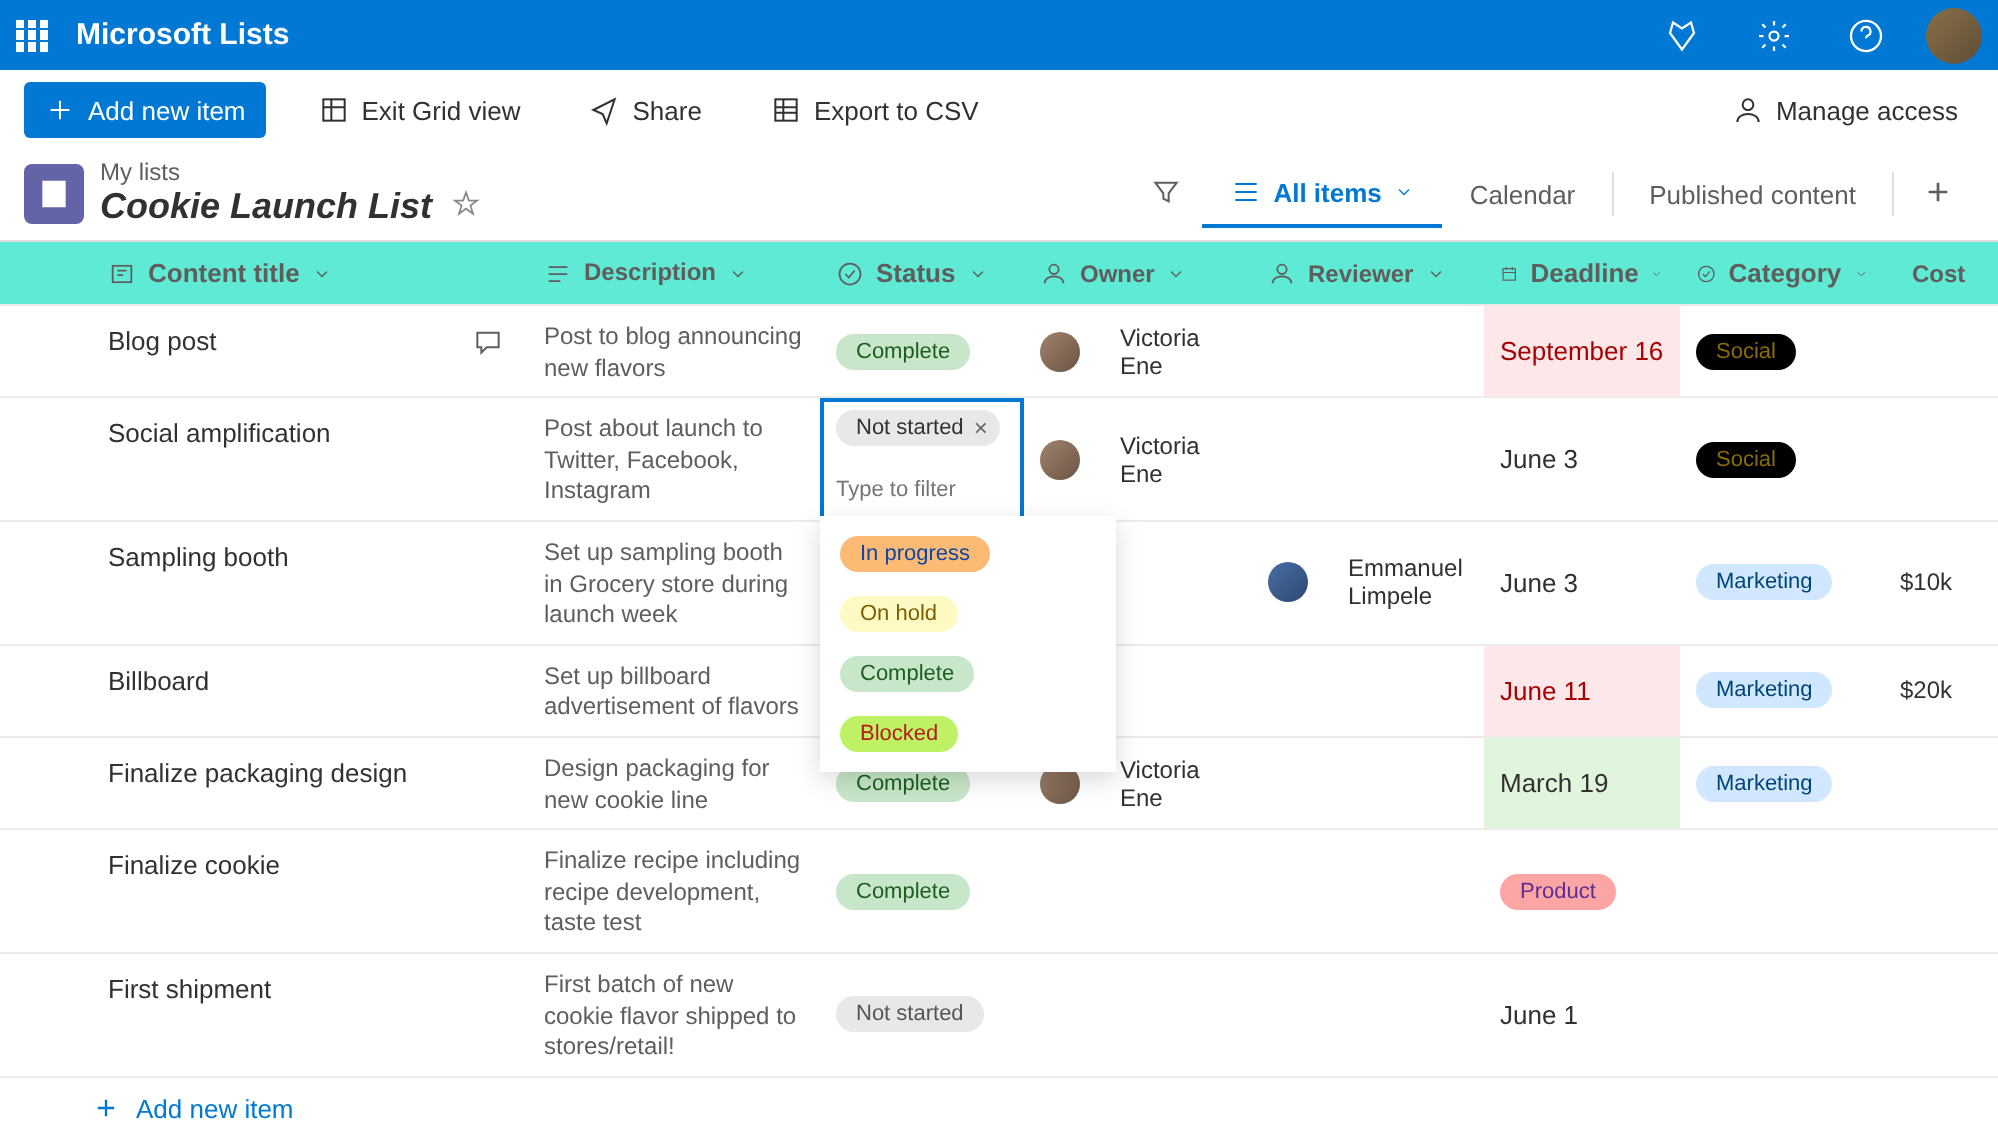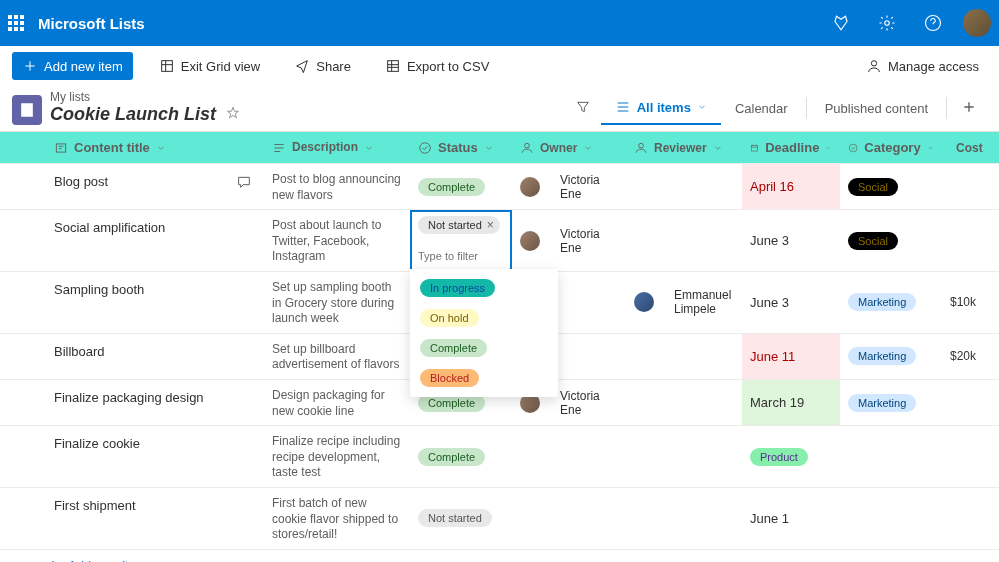--- a/index.html
+++ b/index.html
@@ -1,38 +1,38 @@
 <!DOCTYPE html>
 <html><head>
   <meta charset="utf-8">
   <style>
     * { margin: 0; padding: 0; box-sizing: border-box; }
     body { font-family: "Segoe UI", -apple-system, sans-serif; font-size: 13px; color: #323130; background: #fff; width: 999px; height: 562px; overflow: hidden; }
     
     
-    .app-header { background: #0078d4; color: #fff; height: 46px; display: flex; align-items: center; padding: 0 8px; gap: 14px; }
+    .app-header { background: #0078d4; color: #fff; height: 35px; display: flex; align-items: center; padding: 0 8px; gap: 14px; }
     .waffle-icon { width: 16px; height: 16px; display: grid; grid-template-columns: repeat(3,1fr); gap: 1.5px; cursor: pointer; }
     .waffle-icon span { background: #fff; width: 100%; height: 100%; }
     .app-title { font-size: 15px; font-weight: 600; }
     .header-spacer { flex: 1; }
     .header-icon { width: 32px; height: 32px; display: flex; align-items: center; justify-content: center; cursor: pointer; }
     .header-icon svg { width: 18px; height: 18px; fill: none; stroke: #fff; stroke-width: 1.5; }
     .avatar-img { width: 28px; height: 28px; border-radius: 50%; background: linear-gradient(135deg,#8b6f47,#5d4e37); }
     
     
     .toolbar { height: 32px; display: flex; align-items: center; padding: 0 12px; gap: 18px; border-bottom: none; margin-top: 4px; }
     .tb-btn { display: flex; align-items: center; gap: 6px; font-size: 13px; cursor: pointer; padding: 4px 8px; border-radius: 3px; }
     .tb-btn.primary { background: #0078d4; color: #fff; padding: 6px 10px; }
     .tb-btn svg { width: 16px; height: 16px; fill: none; stroke: currentColor; stroke-width: 1.5; }
     .tb-btn.primary svg { stroke: #fff; }
     .tb-spacer { flex: 1; }
     
     
     .list-title-area { padding: 8px 12px 6px; display: flex; align-items: flex-end; justify-content: space-between; }
-    .list-title-left { display: flex; align-items: flex-end; gap: 8px; }
+    .list-title-left { display: flex; align-items: center; gap: 8px; }
     .list-icon { width: 30px; height: 30px; background: #6264a7; border-radius: 4px; display: flex; align-items: center; justify-content: center; }
     .list-icon svg { width: 20px; height: 20px; fill: #fff; }
     .list-text-block { display: flex; flex-direction: column; }
     .breadcrumb { font-size: 12px; color: #605e5c; }
     .list-title-row { display: flex; align-items: center; gap: 10px; }
     .list-title { font-size: 18px; font-weight: 600; font-style: italic; }
     .star-icon svg { width: 14px; height: 14px; fill: none; stroke: #8a8886; stroke-width: 1.5; }
     .view-controls { display: flex; align-items: center; gap: 0; }
     .vc-item { padding: 8px 14px; font-size: 13px; color: #605e5c; cursor: pointer; display: flex; align-items: center; gap: 6px; }
     .vc-item.active { color: #0078d4; border-bottom: 2px solid #0078d4; font-weight: 600; }
@@ -58,26 +58,26 @@
     .c-category { width: 102px; }
     .c-cost { width: 46px; font-size: 12px; }
     
     .grid-header .cell { gap: 6px; }
     .grid-header .cell svg { width: 14px; height: 14px; fill: none; stroke: #605e5c; stroke-width: 1.5; }
     .chev { width: 10px !important; height: 10px !important; }
     
     .status-pill, .cat-pill { padding: 3px 10px; border-radius: 10px; font-size: 11px; display: inline-block; }
     .pill-complete { background: #c8e6c9; color: #1b5e20; }
     .pill-notstarted { background: #e8e8e8; color: #555; }
-    .pill-inprogress { background: #14b8a6; color: #0d47a1; }
+    .pill-inprogress { background: #fdba74; color: #0d47a1; }
     .pill-onhold { background: #fff9c4; color: #7a6000; }
-    .pill-blocked { background: #fdba74; color: #b71c1c; }
+    .pill-blocked { background: #bef264; color: #b71c1c; }
     .cat-social { background: #000000; color: #8a6d00; }
     .cat-marketing { background: #d0e7ff; color: #004578; }
-    .cat-product { background: #86efac; color: #5c2e91; }
+    .cat-product { background: #fca5a5; color: #5c2e91; }
     
     .owner-cell { display: flex; align-items: center; gap: 20px; }
     .mini-avatar { width: 20px; height: 20px; border-radius: 50%; background: linear-gradient(135deg,#a0826d,#6b5544); flex-shrink: 0; }
     .mini-avatar.m2 { background: linear-gradient(135deg,#4a6fa5,#2c4870); }
     
     .dl-red { color: #a80000; }
     .dl-red-cell { background: #fde7e9; }
     .dl-green-cell { background: #dff6dd; }
     
     .row-title { font-weight: 400; color: #323130; }
@@ -307,21 +307,21 @@
           <span class="status-pill pill-complete">Complete</span>
         </div>
         <div class="cell c-owner">
           <div class="owner-cell">
             <div class="mini-avatar"></div>
             <span>Victoria Ene</span>
           </div>
         </div>
         <div class="cell c-reviewer"></div>
         <div class="cell c-deadline dl-red-cell">
-          <span class="dl-red">April 16</span>
+          <span class="dl-red">September 16</span>
         </div>
         <div class="cell c-category">
           <span class="cat-pill cat-social">Social</span>
         </div>
         <div class="cell c-cost"></div>
       </div>
       <div class="grid-row grid-body-row">
         <div class="cell c-handle"></div>
         <div class="cell c-title">
           <span class="row-title">Social amplification</span>

